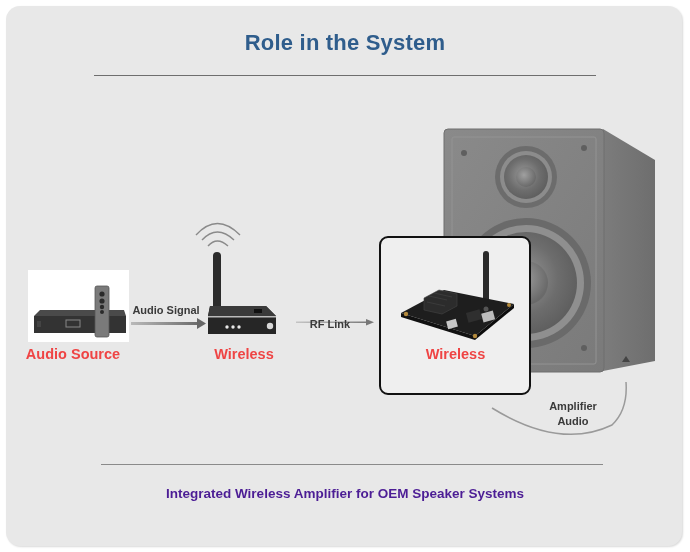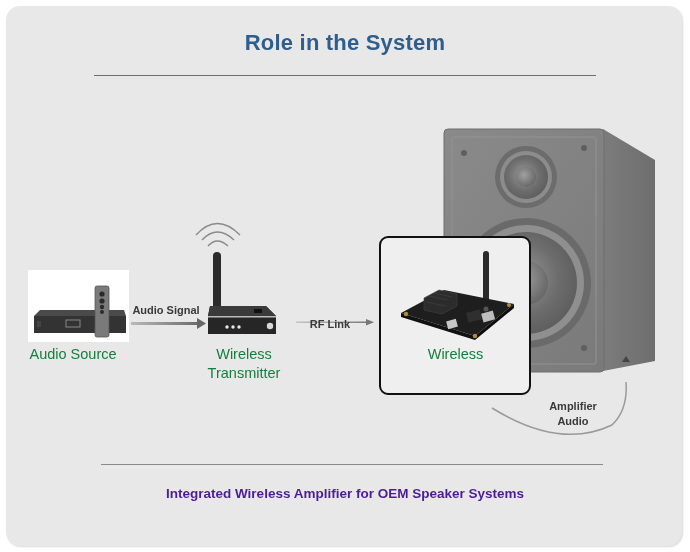--- a/index.html
+++ b/index.html
@@ -7,21 +7,21 @@
          font-family:"Liberation Sans", "DejaVu Sans", sans-serif; }
   .card { position:absolute; left:6px; top:6px; width:676px; height:540px; background:#e8e8e8;
           border-radius:14px; box-shadow: 1px 1px 2px rgba(0,0,0,0.15); }
   .title { position:absolute; left:0; width:690px; top:30px; text-align:center; font-size:22px;
            font-weight:bold; color:#2f5d8c; letter-spacing:0.2px; }
   .rule { position:absolute; height:1px; background:#6e6e6e; }
   .rule.top { left:94px; width:502px; top:75px; }
   .rule.bottom { left:101px; width:502px; top:464px; background:#8a8a8a; }
   .footer { position:absolute; left:0; width:690px; top:486px; text-align:center; font-size:13.5px;
             font-weight:bold; color:#4c1d95; }
-  .lbl { position:absolute; text-align:center; color:#15803d; font-weight:normal; }
+  .lbl { position:absolute; text-align:center; color:#ef4444; font-weight:bold; }
   .lbl-big { font-size:14.5px; line-height:19px; }
   .lbl-small { font-size:11px; color:#3a3a3a; font-weight:bold; }
   .source-box { position:absolute; left:28px; top:270px; width:101px; height:72px; background:#ffffff; }
   .amp-box { position:absolute; left:379px; top:236px; width:148px; height:155px; background:#efefef;
              border:2.5px solid #111; border-radius:9px; }
   svg { position:absolute; overflow:visible; }
 </style>
 </head>
 <body>
 
@@ -123,21 +123,20 @@
   <polygon points="20,96 76,96 86,106 18,106" fill="#3a3a3a"></polygon>
   <rect x="18" y="106" width="68" height="1.5" fill="#bbb"></rect>
   <circle cx="37" cy="117" r="1.7" fill="#e8e8e8"></circle>
   <circle cx="43" cy="117" r="1.7" fill="#e8e8e8"></circle>
   <circle cx="49" cy="117" r="1.7" fill="#e8e8e8"></circle>
   <circle cx="80" cy="116" r="3.2" fill="#d8d8d8"></circle>
   <rect x="64" y="99" width="8" height="4" fill="#111"></rect>
 </svg>
 <div class="lbl lbl-big" style="left:194px;top:345px;width:100px;">
   <div>Wireless</div>
-  <div>Transmitter</div>
 </div>
 
 <svg style="left:0;top:0;" width="690" height="552">
   <defs>
     <linearGradient id="rfGrad" x1="0" y1="0" x2="1" y2="0">
       <stop offset="0" stop-color="#c4c4c4"></stop>
       <stop offset="1" stop-color="#7a7a7a"></stop>
     </linearGradient>
   </defs>
   <rect x="296" y="321.5" width="72" height="1.5" fill="url(#rfGrad)"></rect>

